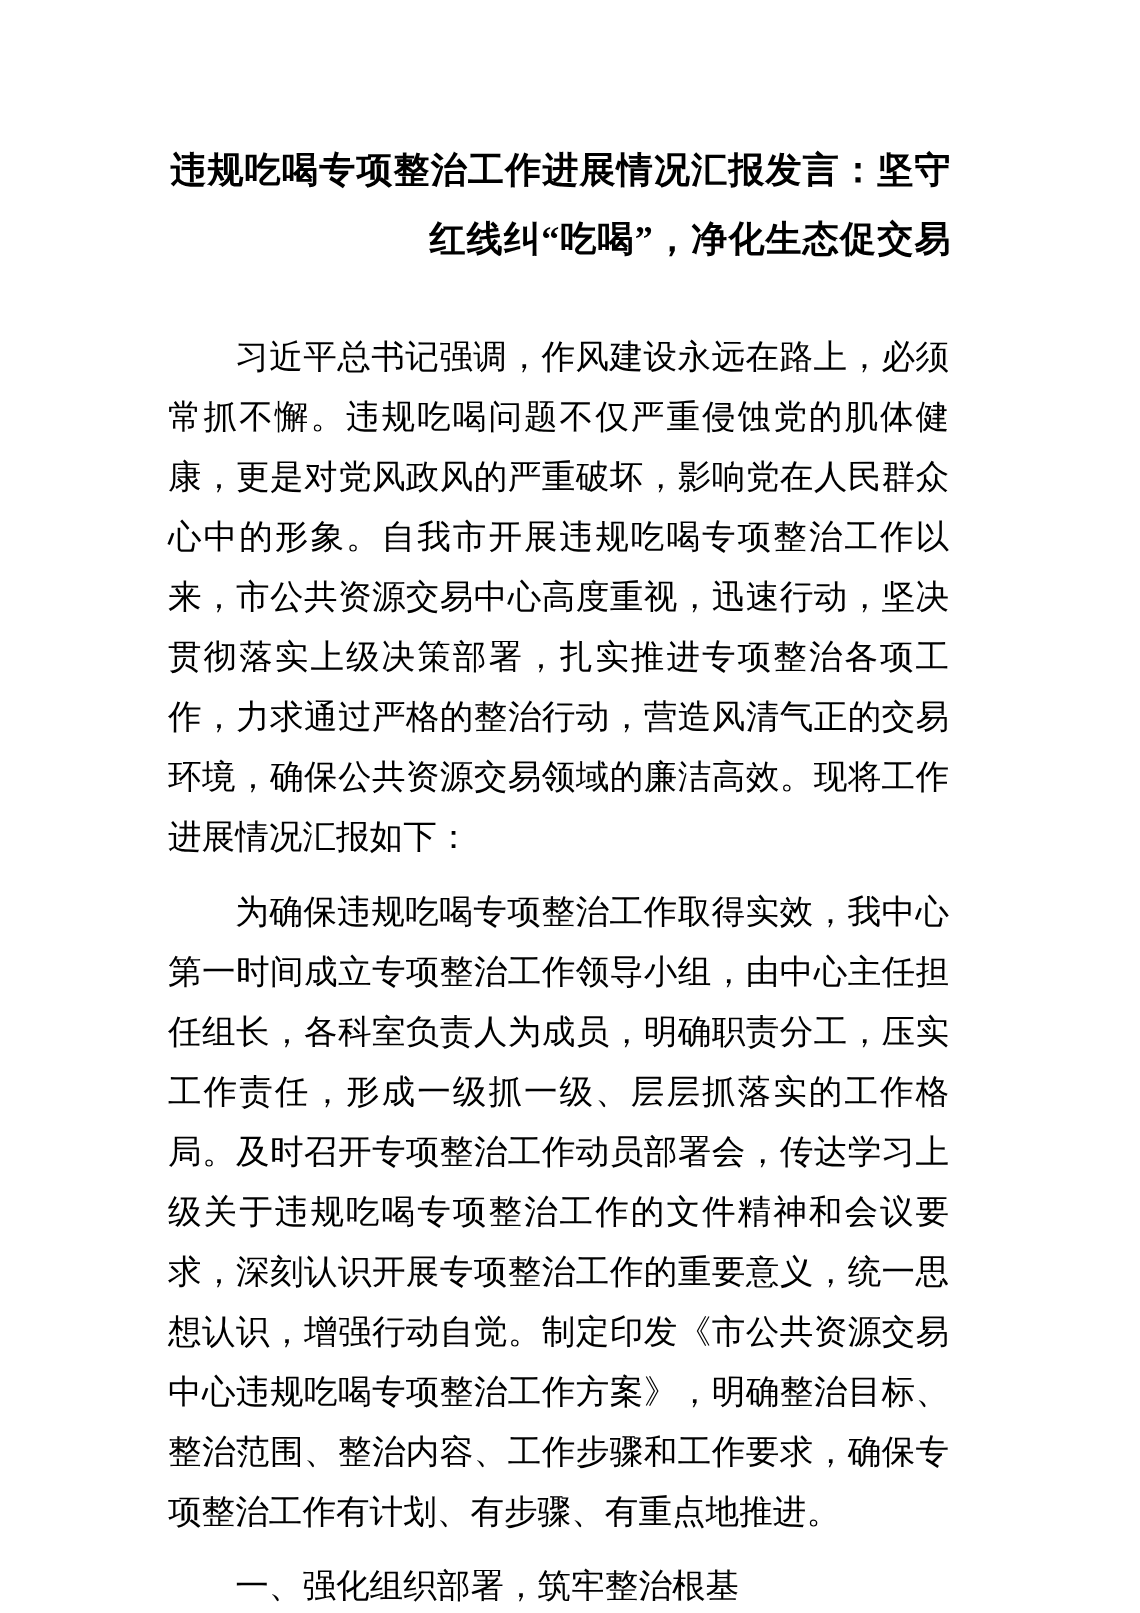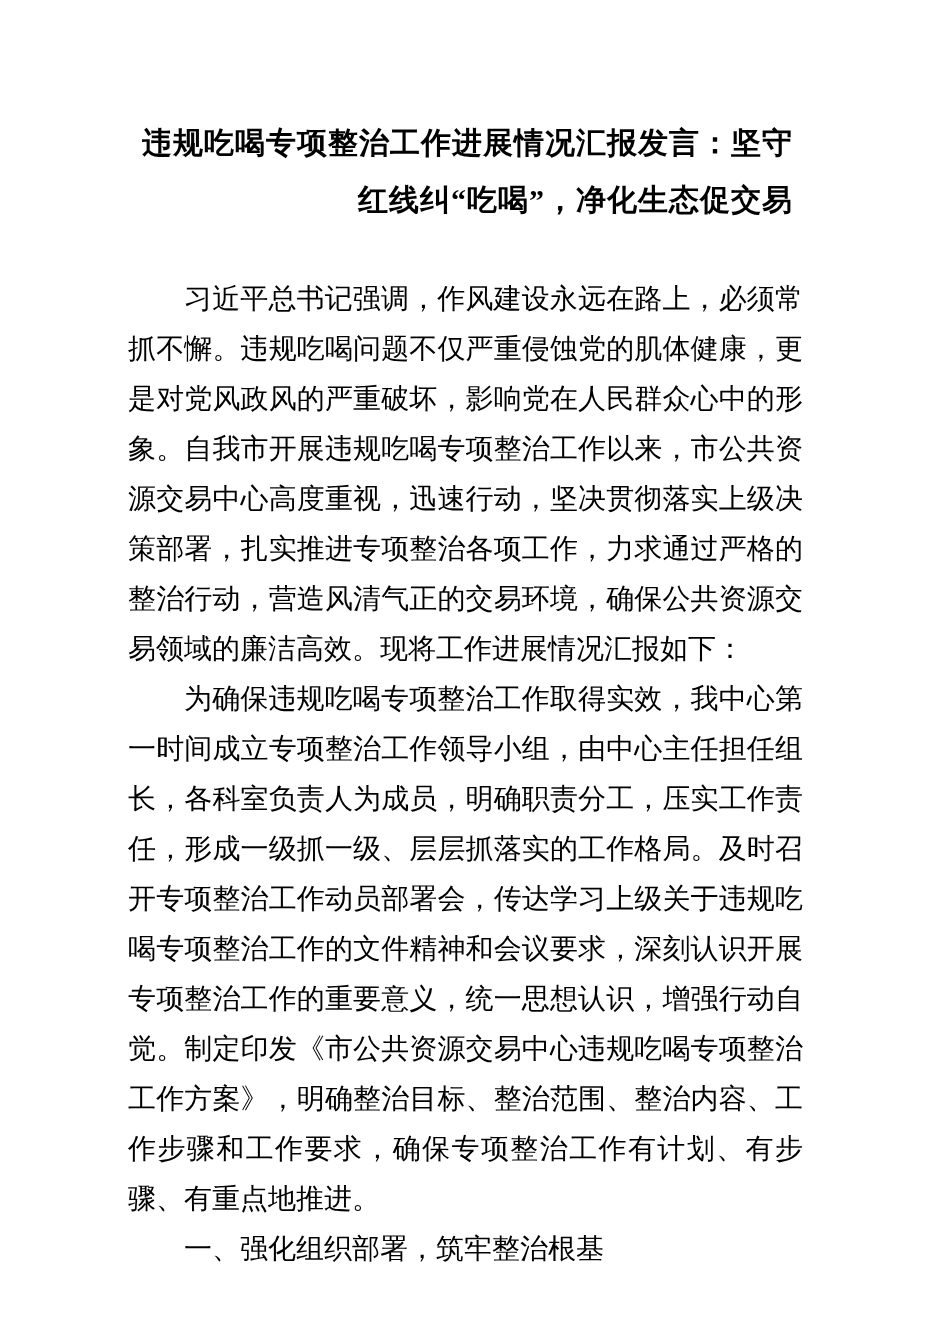--- a/index.html
+++ b/index.html
@@ -24,21 +24,21 @@
   .doc-title {
     margin: 0 0 46px 0;
     padding: 0 10px;
     font-size: 30px;
     font-weight: bold;
     line-height: 57px;
     text-align: right;
     letter-spacing: 1px;
   }
   .doc-body p {
-    margin: 0;
+    margin: 12px;
     font-size: 28px;
     line-height: 50px;
     text-align: justify;
     text-justify: inter-ideograph;
     text-indent: 2em;
     word-break: break-all;
   }
 </style>
 </head>
 <body>

